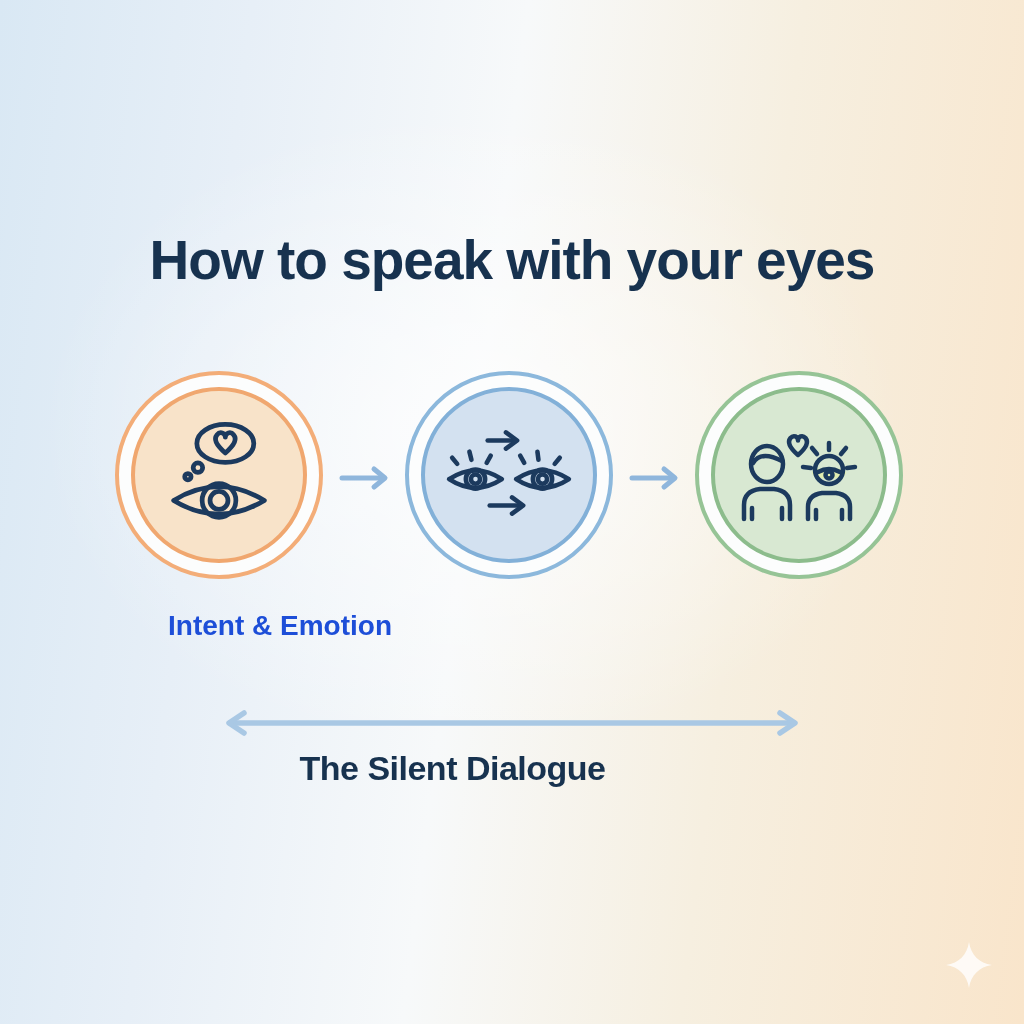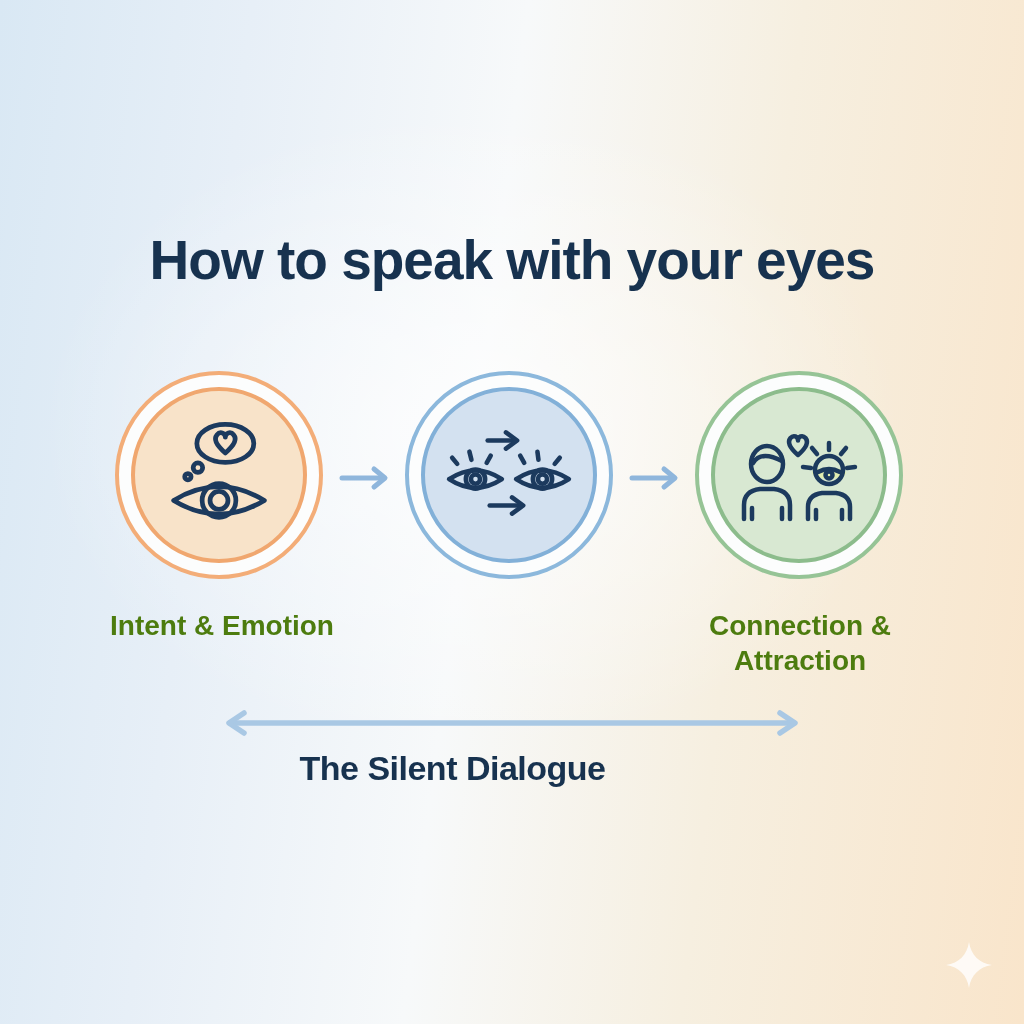--- a/index.html
+++ b/index.html
@@ -33,22 +33,22 @@
   .step-blue{left:405px;border:4px solid #8cb8dc;}
   .step-blue .step-inner{border:4px solid #82b0d8;background:#d3e1f0;}
   .step-green{left:695px;border:4px solid #96c496;}
   .step-green .step-inner{border:4px solid #8cbc8c;background:#d8e8d2;}
   .icon-svg{stroke:#1c3a5e;fill:none;stroke-width:4.5;stroke-linecap:round;stroke-linejoin:round;}
   .connector{position:absolute;top:465px;}
   .connector-1{left:338px;}
   .connector-2{left:628px;}
   .step-label{
     position:absolute;top:608px;transform:translateX(-50%);
-    color:#4d7c0f;font-weight:bold;font-size:28px;line-height:1.25;
-    text-align:center;
+    color:#1d4ed8;font-weight:bold;font-size:28px;line-height:1.25;
+    text-align:right;
   }
   .label-1{left:222px;width:340px;}
   .label-2{left:512px;width:195px;}
   .label-3{left:800px;width:235px;}
   .span-arrow{position:absolute;left:217px;top:708px;}
   .footer-label{
     position:absolute;top:749px;left:0;width:905px;text-align:center;
     color:#17324f;font-weight:bold;font-size:34px;letter-spacing:-0.5px;
   }
   .sparkle{position:absolute;left:945px;top:941px;}
@@ -136,21 +136,20 @@
           <path d="M113 45 L121 44"></path>
           <path d="M74 96 L74 84 Q74 72,88 70 L102 70 Q116 72,116 84 L116 96"></path>
           <path d="M82 87 L82 96"></path>
           <path d="M108 87 L108 96"></path>
         </svg>
       </span>
     </div>
   </div>
 
   <div class="step-label label-1">Intent &amp; Emotion</div>
-  <div class="step-label label-3">Connection &amp; Attraction</div>
 
   <span class="span-arrow">
     <svg width="590" height="30" viewBox="0 0 590 30" fill="none" stroke="#A9C8E4" stroke-width="5.5" stroke-linecap="round" stroke-linejoin="round">
       <line x1="13" y1="15" x2="577" y2="15"></line>
       <polyline points="27,5 12,15 27,25"></polyline>
       <polyline points="563,5 578,15 563,25"></polyline>
     </svg>
   </span>
 
   <div class="footer-label">The Silent Dialogue</div>

